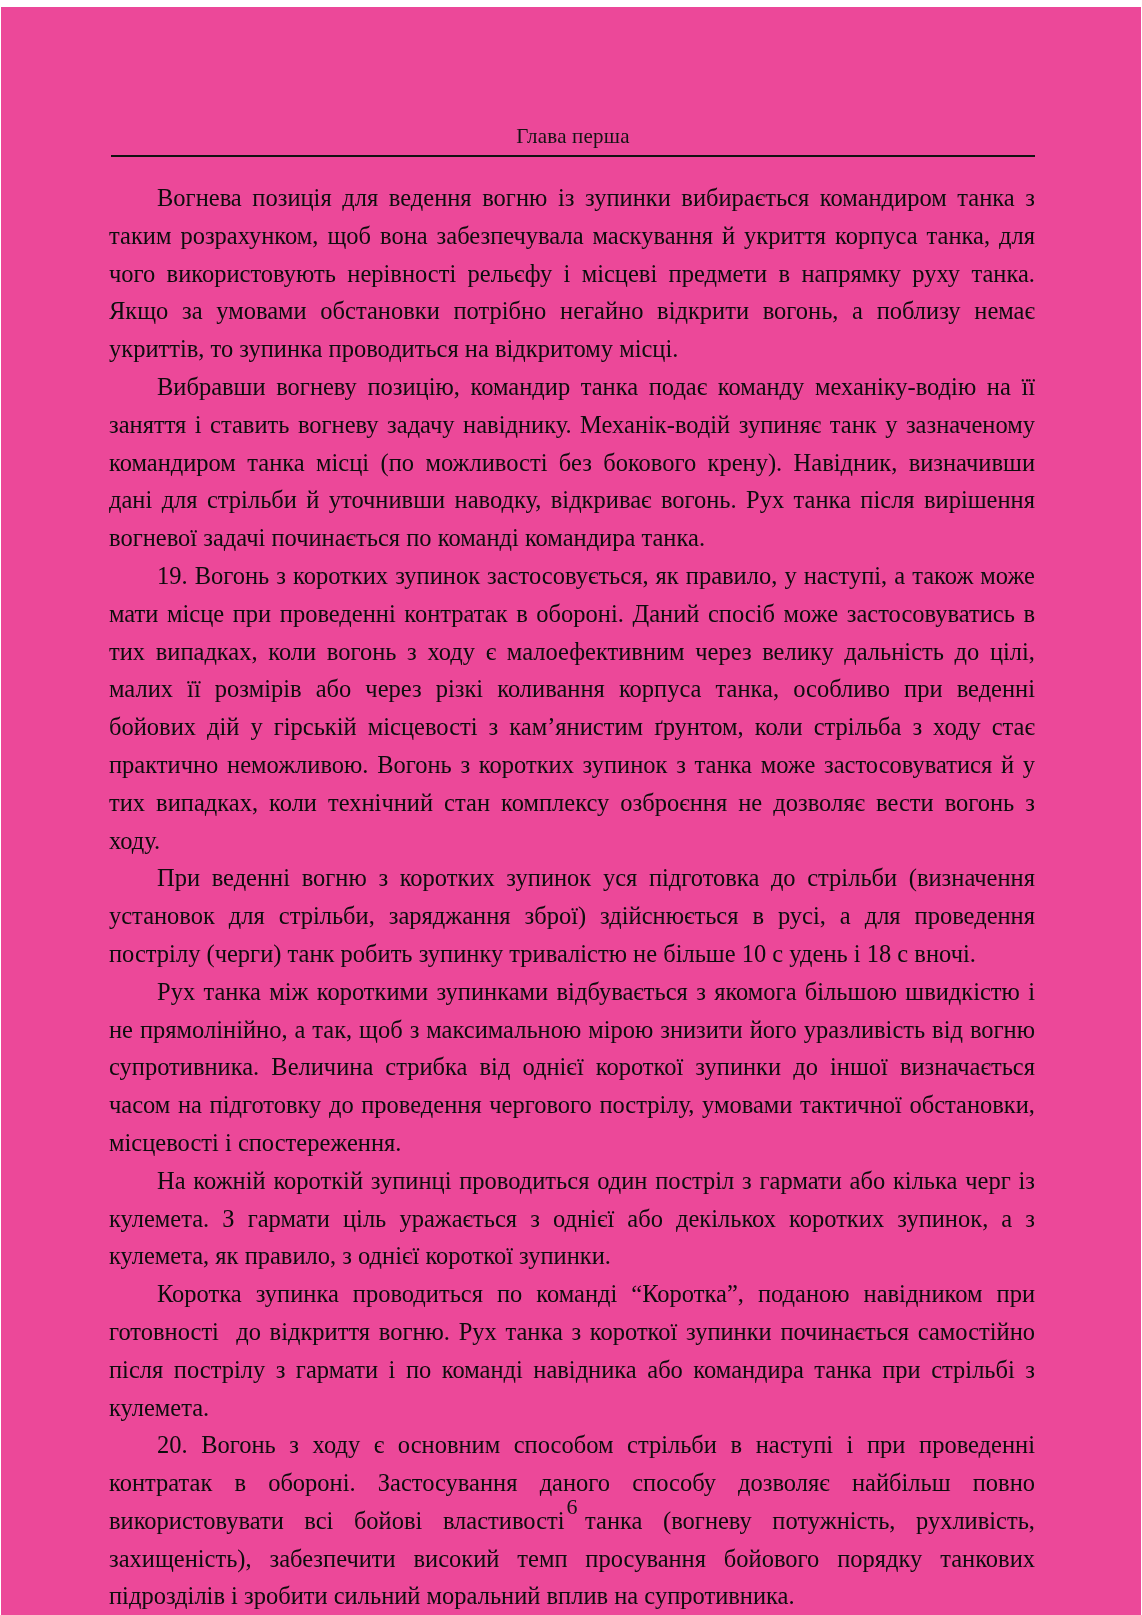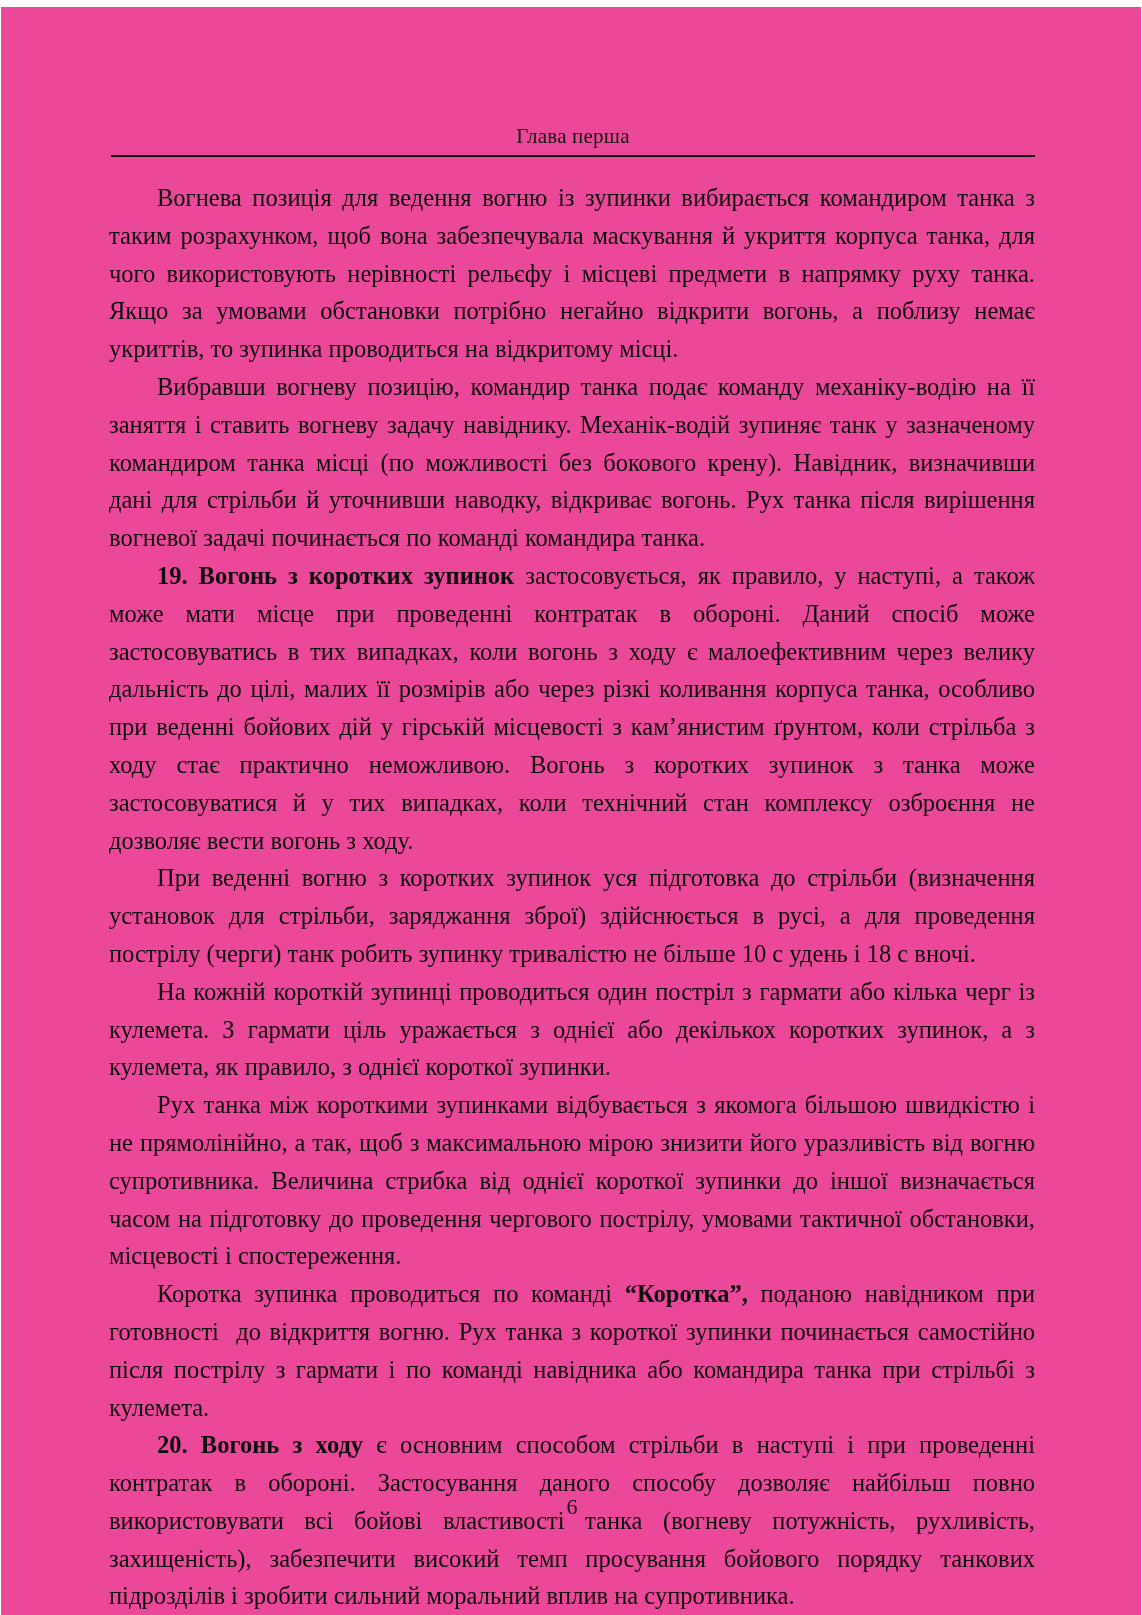--- a/index.html
+++ b/index.html
@@ -54,24 +54,24 @@
     hyphens: manual;
   }
   .body-text p {
     margin: 0;
     text-indent: 0;
   }
   .body-text p.indent {
     text-indent: 48px;
   }
   .lead {
-    font-weight: bold;
+    font-weight: normal;
   }
   .cmd {
-    font-weight: bold;
+    font-weight: normal;
   }
   .wide-space {
     
     white-space: pre;
   }
 
   
   .folio {
     position: absolute;
     left: 0;
@@ -90,21 +90,21 @@
   <header class="running-head">
     <div class="running-head-title">Глава перша</div>
     <hr class="head-rule">
   </header>
 
   <main class="body-text" id="body-text">
       <p class="indent">Вогнева позиція для ведення вогню із зупинки вибирається командиром танка з таким розрахунком, щоб вона забезпечувала маскування й укриття корпуса танка, для чого використовують нерівності рельєфу і місцеві предмети в напрямку руху танка. Якщо за умовами обстановки потрібно негайно відкрити вогонь, а поблизу немає укриттів, то зупинка проводиться на відкритому місці.</p>
       <p class="indent">Вибравши вогневу позицію, командир танка подає команду механіку-водію на її заняття і ставить вогневу задачу навіднику. Механік-водій зупиняє танк у зазначеному командиром танка місці (по можливості без бокового крену). Навідник, визначивши дані для стрільби й уточнивши наводку, відкриває вогонь. Рух танка після вирішення вогневої задачі починається по команді командира танка.</p>
       <p class="indent"><b class="lead">19. Вогонь з коротких зупинок</b> застосовується, як правило, у наступі, а також може мати місце при проведенні контратак в обороні. Даний спосіб може застосовуватись в тих випадках, коли вогонь з ходу є малоефективним через велику дальність до цілі, малих її розмірів або через різкі коливання корпуса танка, особливо при веденні бойових дій у гірській місцевості з кам’янистим ґрунтом, коли стрільба з ходу стає практично неможливою. Вогонь з коротких зупинок з танка може застосовуватися й у тих випадках, коли технічний стан комплексу озброєння не дозволяє вести вогонь з ходу.</p>
       <p class="indent">При веденні вогню з коротких зупинок уся підготовка до стрільби (визначення установок для стрільби, заряджання зброї) здійснюється в русі, а для проведення пострілу (черги) танк робить зупинку тривалістю не більше 10 с удень і 18 с вночі.</p>
+      <p class="indent">Рух танка між короткими зупинками відбувається з якомога більшою швидкістю і не прямолінійно, а так, щоб з максимальною мірою знизити його уразливість від вогню супротивника. Величина стрибка від однієї короткої зупинки до іншої визначається часом на підготовку до проведення чергового пострілу, умовами тактичної обстановки, місцевості і спостереження.</p>
       <p class="indent">На кожній короткій зупинці проводиться один постріл з гармати або кілька черг із кулемета. З гармати ціль уражається з однієї або декількох коротких зупинок, а з кулемета, як правило, з однієї короткої зупинки.</p>
-      <p class="indent">Рух танка між короткими зупинками відбувається з якомога більшою швидкістю і не прямолінійно, а так, щоб з максимальною мірою знизити його уразливість від вогню супротивника. Величина стрибка від однієї короткої зупинки до іншої визначається часом на підготовку до проведення чергового пострілу, умовами тактичної обстановки, місцевості і спостереження.</p>
       <p class="indent">Коротка зупинка проводиться по команді <b class="cmd">“Коротка”,</b> поданою навідником при готовності<span class="wide-space">  </span>до відкриття вогню. Рух танка з короткої зупинки починається самостійно після пострілу з гармати і по команді навідника або командира танка при стрільбі з кулемета.</p>
       <p class="indent"><b class="lead">20. Вогонь з ходу</b> є основним способом стрільби в наступі і при проведенні контратак в обороні. Застосування даного способу дозволяє найбільш повно використовувати всі бойові властивості танка (вогневу потужність, рухливість, захищеність), забезпечити високий темп просування бойового порядку танкових підрозділів і зробити сильний моральний вплив на супротивника.</p>
     </main>
 
   <div class="folio">6</div>
 
 </div>
 
 </body></html>

